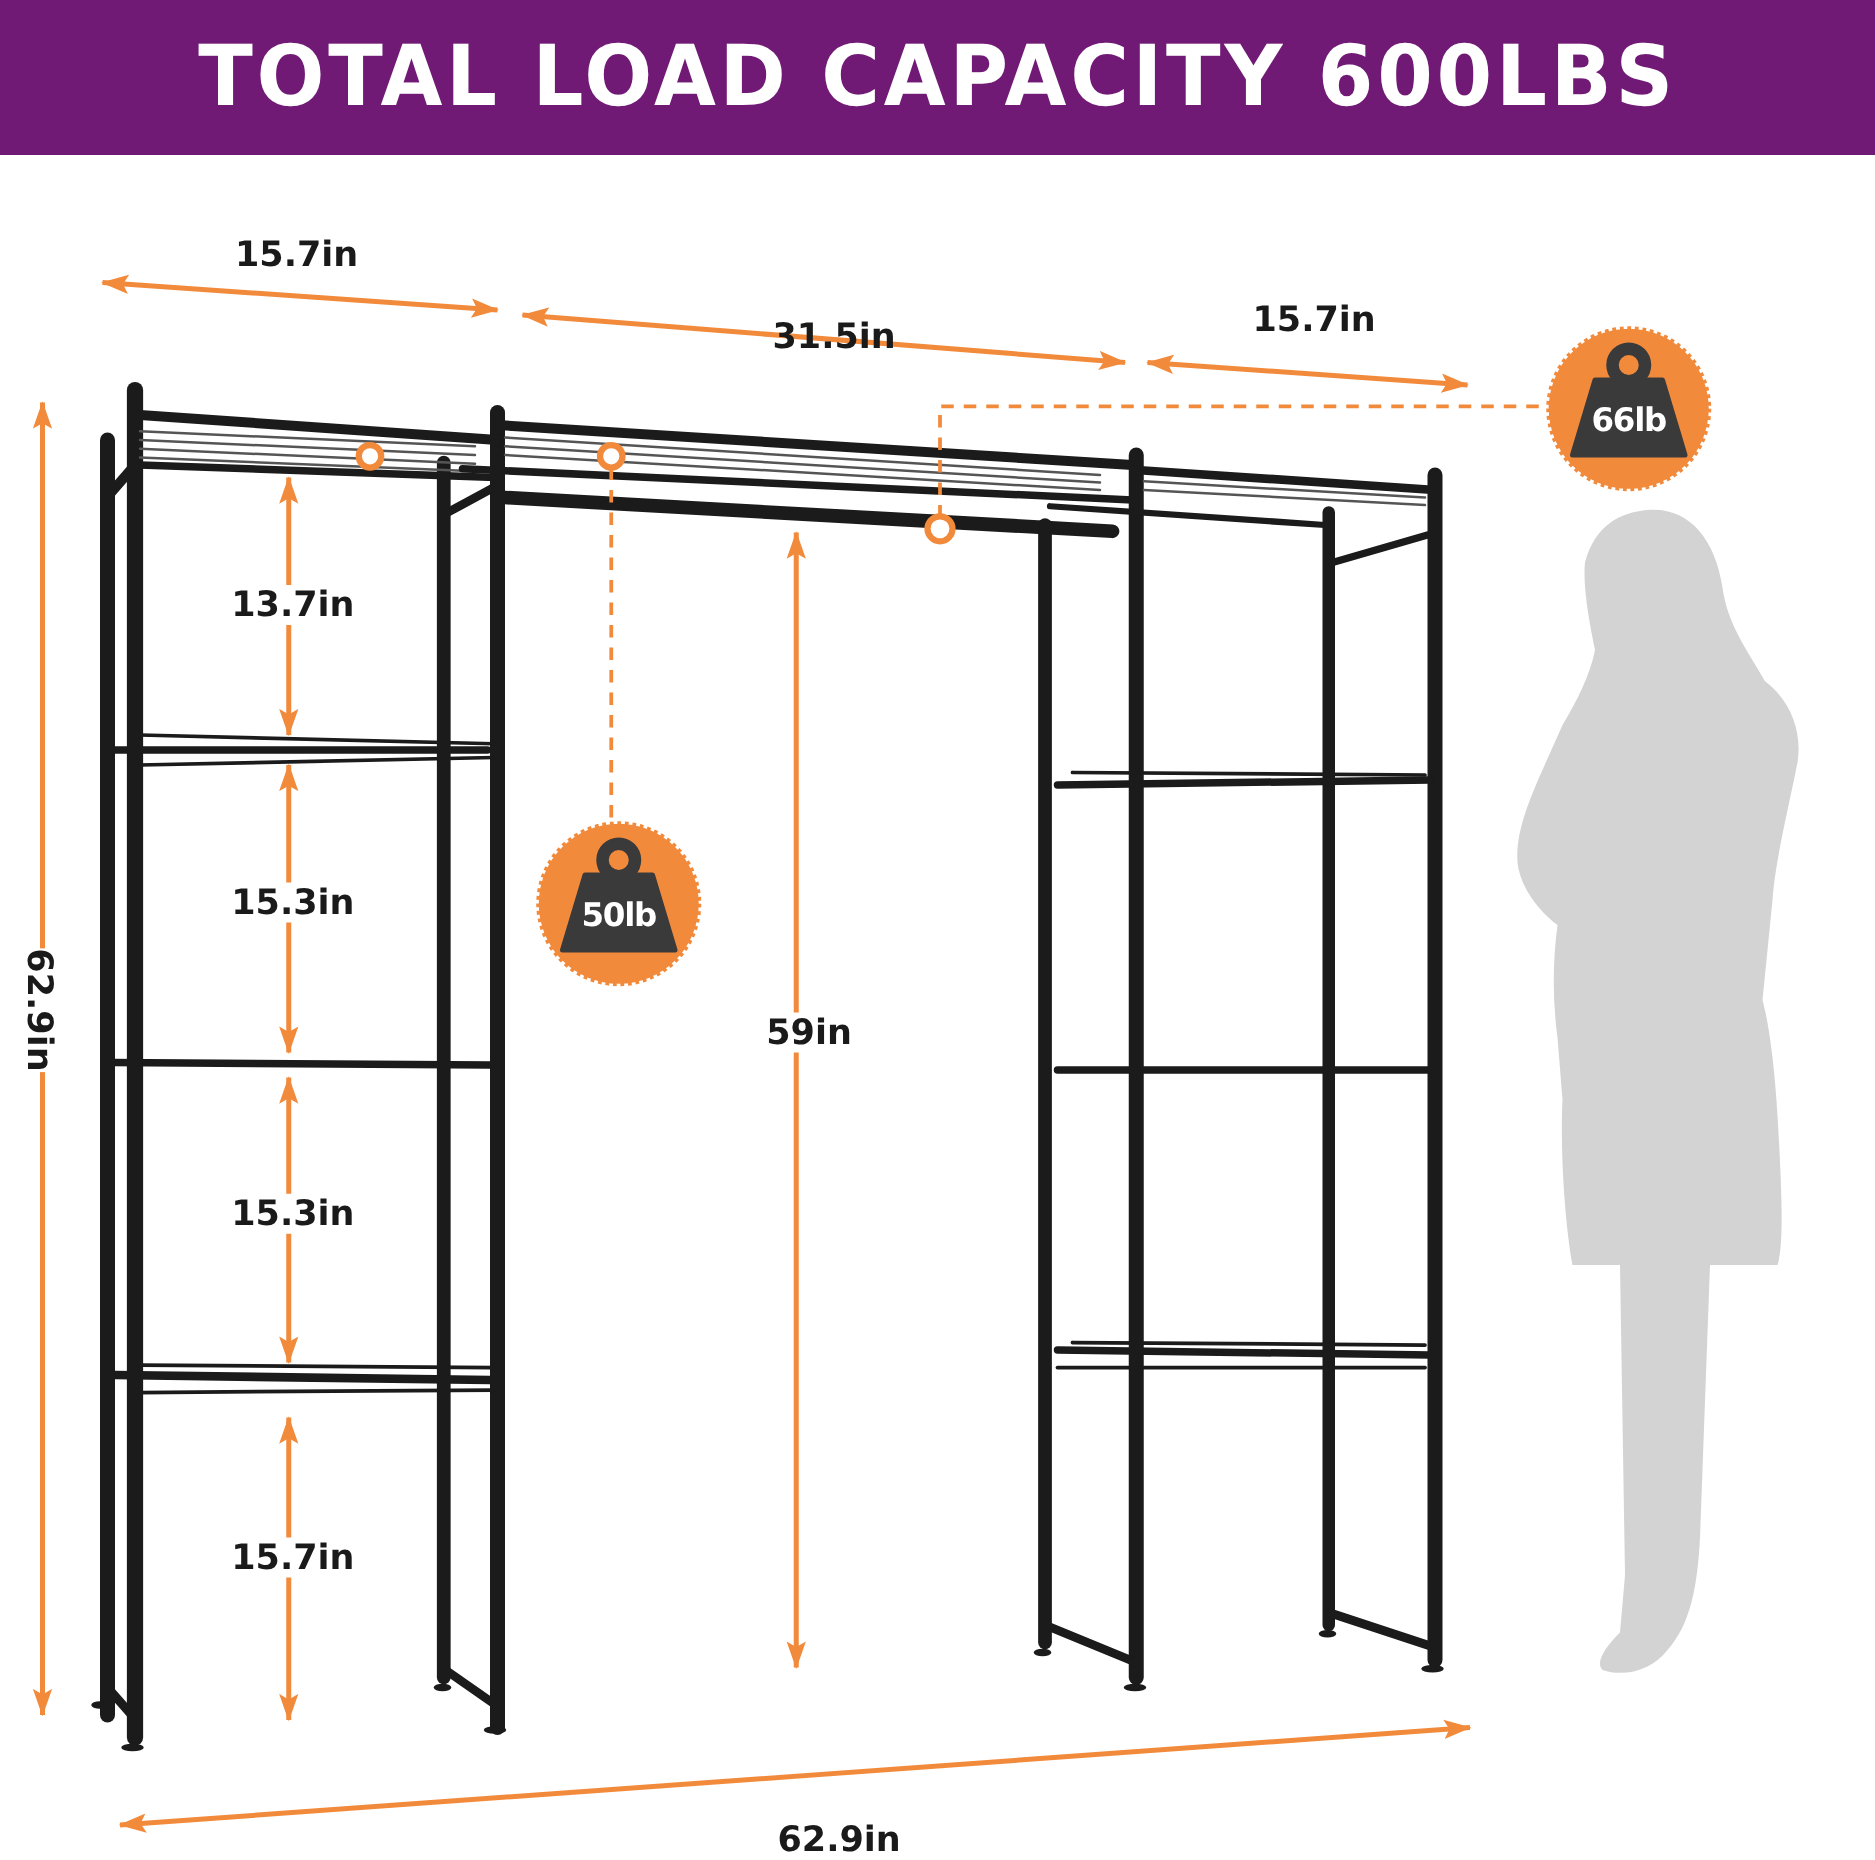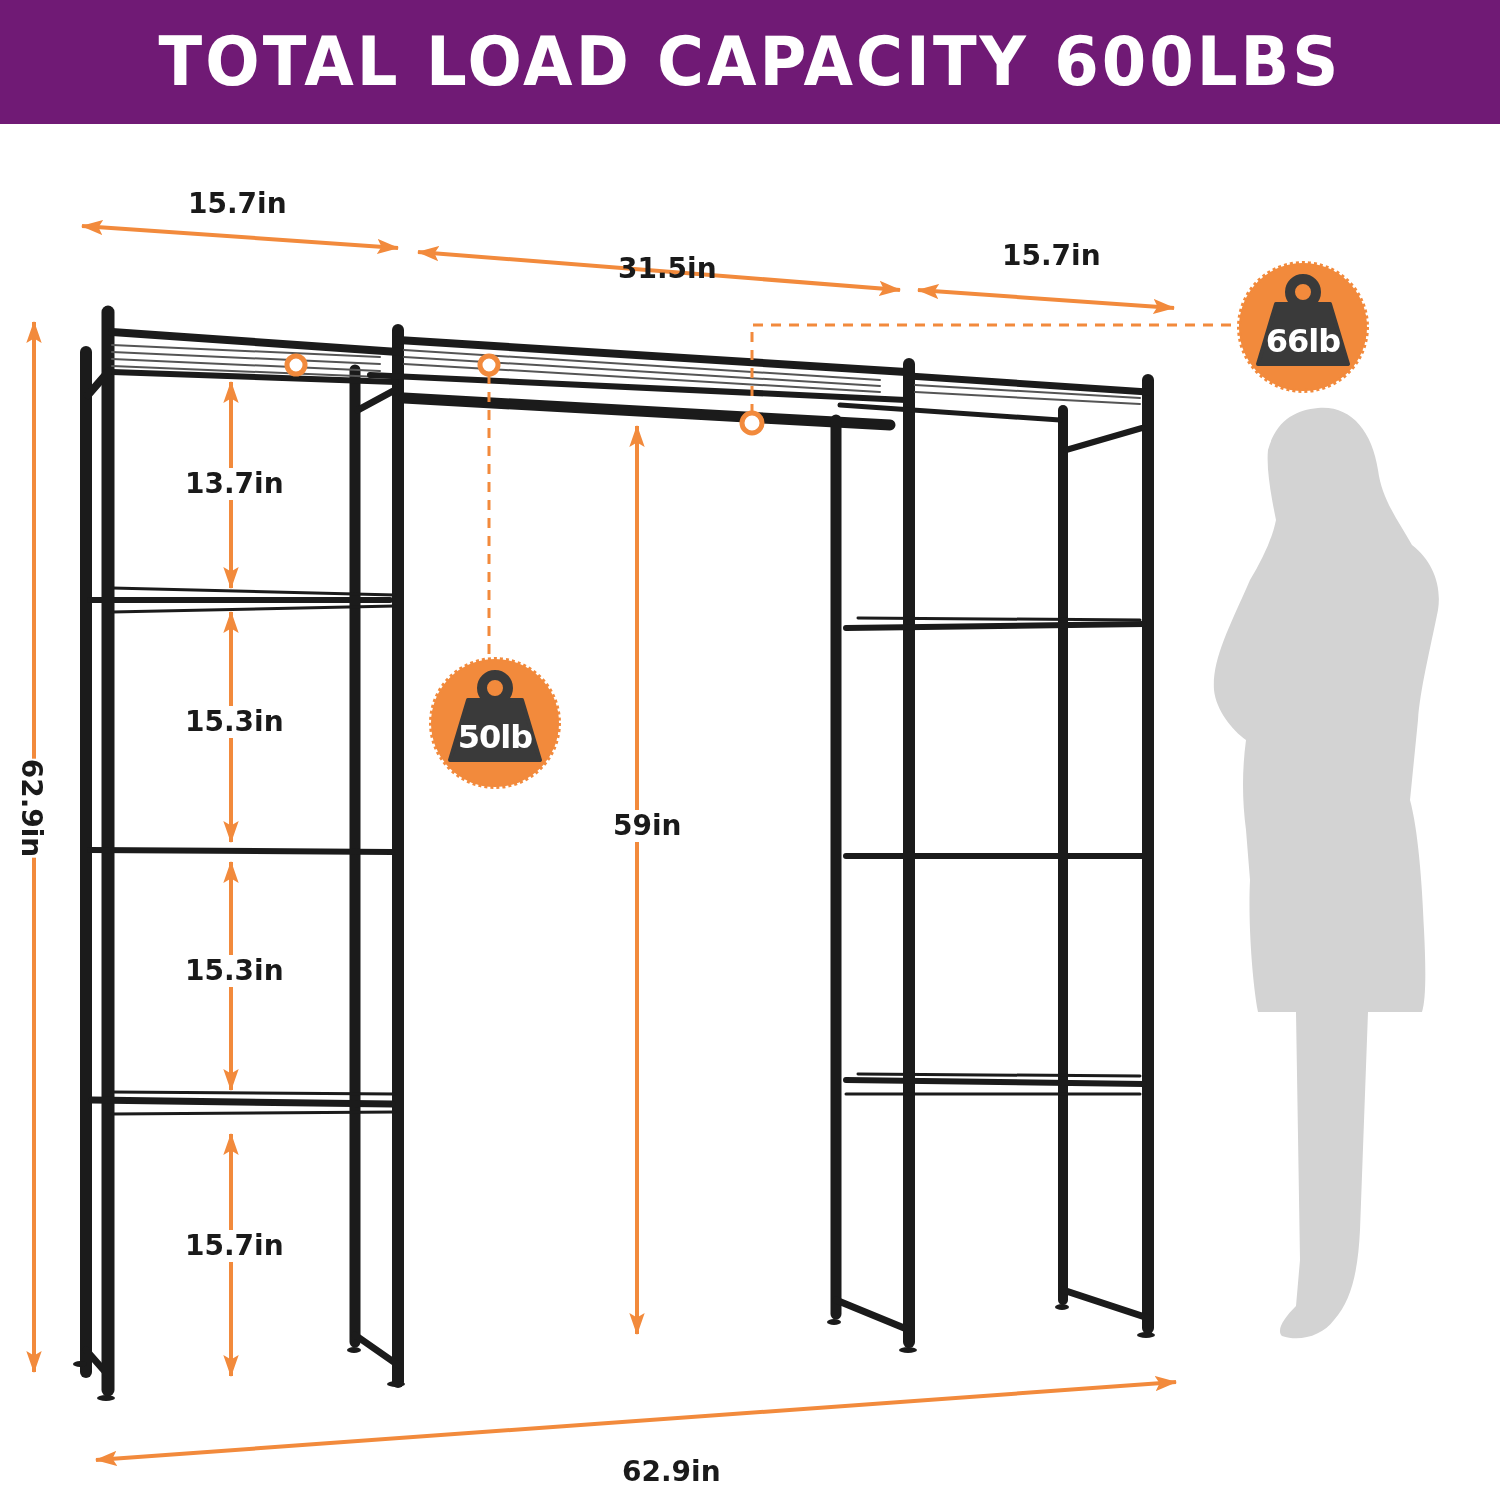--- a/index.html
+++ b/index.html
@@ -4,21 +4,21 @@
 <style>
   html,body{margin:0;padding:0;background:#ffffff;}
   body{width:1500px;height:1488px;position:relative;overflow:hidden;font-family:"Liberation Sans",sans-serif;}
   .banner{position:absolute;left:0;top:0;width:1500px;height:124px;background:#701a75;display:flex;align-items:center;justify-content:center;}
   .banner-title{color:#ffffff;font-family:"DejaVu Sans",sans-serif;font-weight:bold;font-size:64px;letter-spacing:3px;transform:scaleY(1.05);}
   svg.stage{position:absolute;left:0;top:0;}
   .lbl{position:absolute;font-family:"DejaVu Sans",sans-serif;font-weight:bold;font-size:28px;color:#1a1a1a;background:#fff;line-height:1;padding:2px 0;white-space:nowrap;}
   .lbl-nobg{background:transparent;}
   .vert{transform:rotate(90deg);transform-origin:center center;}
   .badge{position:absolute;width:134px;height:134px;}
-  .badge-text{position:absolute;left:0;width:100%;top:62px;text-align:center;color:#ffffff;font-family:"DejaVu Sans",sans-serif;font-weight:bold;font-size:32px;letter-spacing:-1px;}
+  .badge-text{position:absolute;left:0;width:100%;top:62px;text-align:center;color:#ffffff;font-family:"DejaVu Sans",sans-serif;font-weight:bold;font-size:26px;letter-spacing:-1px;}
 </style>
 </head>
 <body>
 
 <div class="banner">
   <span class="banner-title">TOTAL LOAD CAPACITY 600LBS</span>
 </div>
 
 <svg class="stage" width="1500" height="1488" viewBox="0 0 1500 1488">
   <defs>

